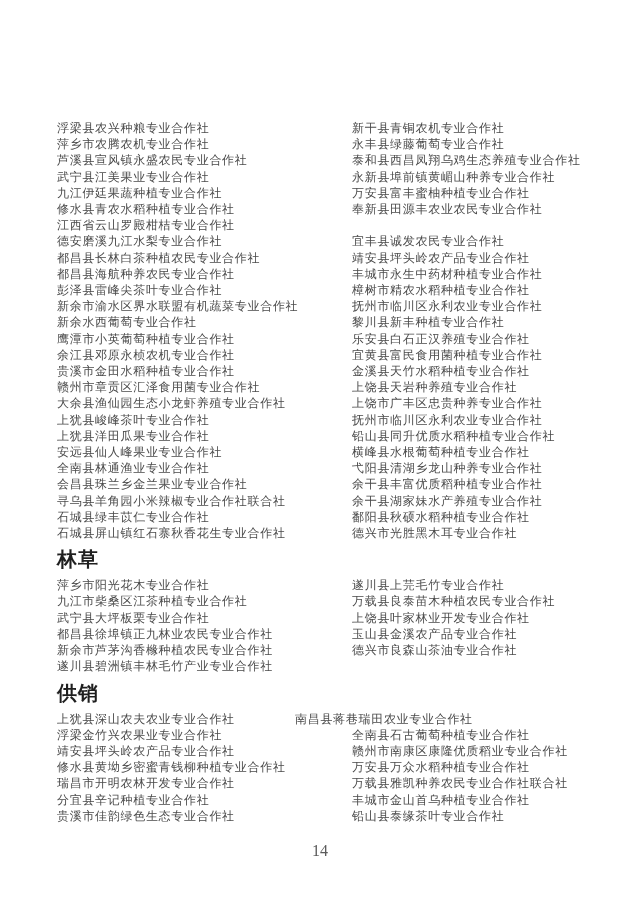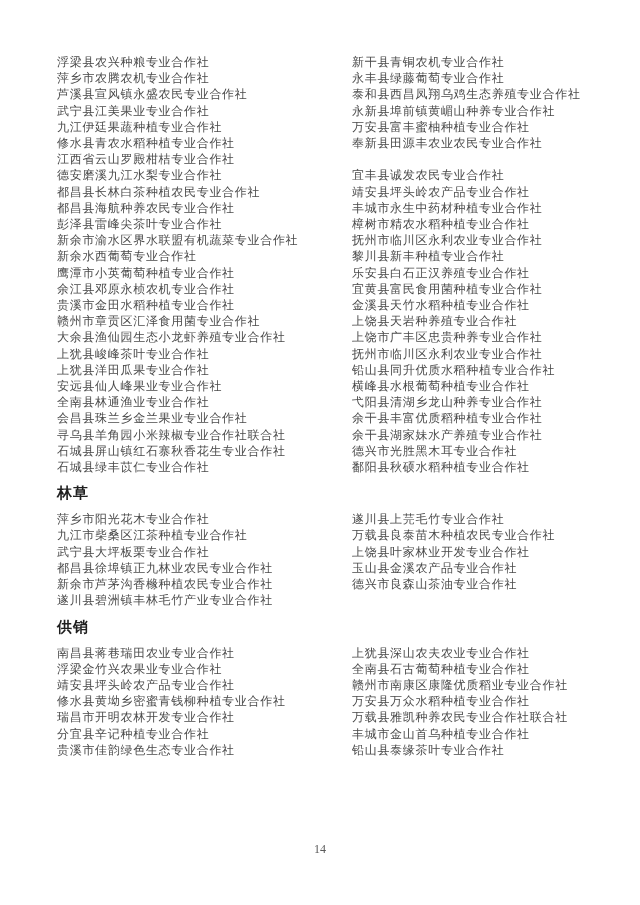--- a/index.html
+++ b/index.html
@@ -8,21 +8,21 @@
     width: 640px;
     height: 905px;
     margin: 0 auto;
     background: #ffffff;
     box-shadow: 0 0 2px rgba(0,0,0,0.15);
     font-family: "Liberation Serif", "DejaVu Serif", serif;
     color: #4a4a4a;
     overflow: hidden;
   }
   .content {
-    padding: 54px 50px 0 57px;
+    padding: 120px 50px 0 57px;
   }
   .row {
     display: flex;
     align-items: flex-start;
   }
   .cell {
     font-size: 12px;
     line-height: 16.2px;
     letter-spacing: 0.7px;
     color: #4a4a4a;
@@ -30,34 +30,34 @@
   .cell.left {
     width: 295px;
     flex: 0 0 295px;
     padding-right: 0;
   }
   .cell.right {
     flex: 1 1 auto;
     max-width: 238px;
   }
   .section-header {
-    font-size: 15px;
+    font-size: 20px;
     line-height: 20px;
     font-weight: bold;
     color: #1f1f1f;
     letter-spacing: 1px;
     margin: 8px 0 8px 0;
   }
   .page-number {
     position: absolute;
     left: 0;
     right: 0;
     top: 842px;
     text-align: center;
-    font-size: 12px;
+    font-size: 16px;
     color: #5a5a5a;
     font-family: "Liberation Serif", "DejaVu Serif", serif;
   }
 </style>
 </head>
 <body>
 
 <div class="page">
   <div class="content" id="sections-root">
       <div class="row">
@@ -149,27 +149,27 @@
       </div>
       <div class="row">
         <div class="cell left">会昌县珠兰乡金兰果业专业合作社</div>
         <div class="cell right">余干县丰富优质稻种植专业合作社</div>
       </div>
       <div class="row">
         <div class="cell left">寻乌县羊角园小米辣椒专业合作社联合社</div>
         <div class="cell right">余干县湖家妹水产养殖专业合作社</div>
       </div>
       <div class="row">
+        <div class="cell left">石城县绿丰苡仁专业合作社</div>
+        <div class="cell right">鄱阳县秋硕水稻种植专业合作社</div>
+      </div>
+      <div class="row">
         <div class="cell left">石城县屏山镇红石寨秋香花生专业合作社</div>
         <div class="cell right">德兴市光胜黑木耳专业合作社</div>
       </div>
-      <div class="row">
-        <div class="cell left">石城县绿丰苡仁专业合作社</div>
-        <div class="cell right">鄱阳县秋硕水稻种植专业合作社</div>
-      </div>
       <div class="section-header">林草</div>
       <div class="row">
         <div class="cell left">萍乡市阳光花木专业合作社</div>
         <div class="cell right">遂川县上芫毛竹专业合作社</div>
       </div>
       <div class="row">
         <div class="cell left">九江市柴桑区江茶种植专业合作社</div>
         <div class="cell right">万载县良泰苗木种植农民专业合作社</div>
       </div>
       <div class="row">
@@ -183,22 +183,22 @@
       <div class="row">
         <div class="cell left">新余市芦茅沟香橼种植农民专业合作社</div>
         <div class="cell right">德兴市良森山茶油专业合作社</div>
       </div>
       <div class="row">
         <div class="cell left">遂川县碧洲镇丰林毛竹产业专业合作社</div>
         <div class="cell right"></div>
       </div>
       <div class="section-header">供销</div>
       <div class="row">
+        <div class="cell right">上犹县深山农夫农业专业合作社</div>
         <div class="cell left">南昌县蒋巷瑞田农业专业合作社</div>
-        <div class="cell right">上犹县深山农夫农业专业合作社</div>
       </div>
       <div class="row">
         <div class="cell left">浮梁金竹兴农果业专业合作社</div>
         <div class="cell right">全南县石古葡萄种植专业合作社</div>
       </div>
       <div class="row">
         <div class="cell left">靖安县坪头岭农产品专业合作社</div>
         <div class="cell right">赣州市南康区康隆优质稻业专业合作社</div>
       </div>
       <div class="row">

